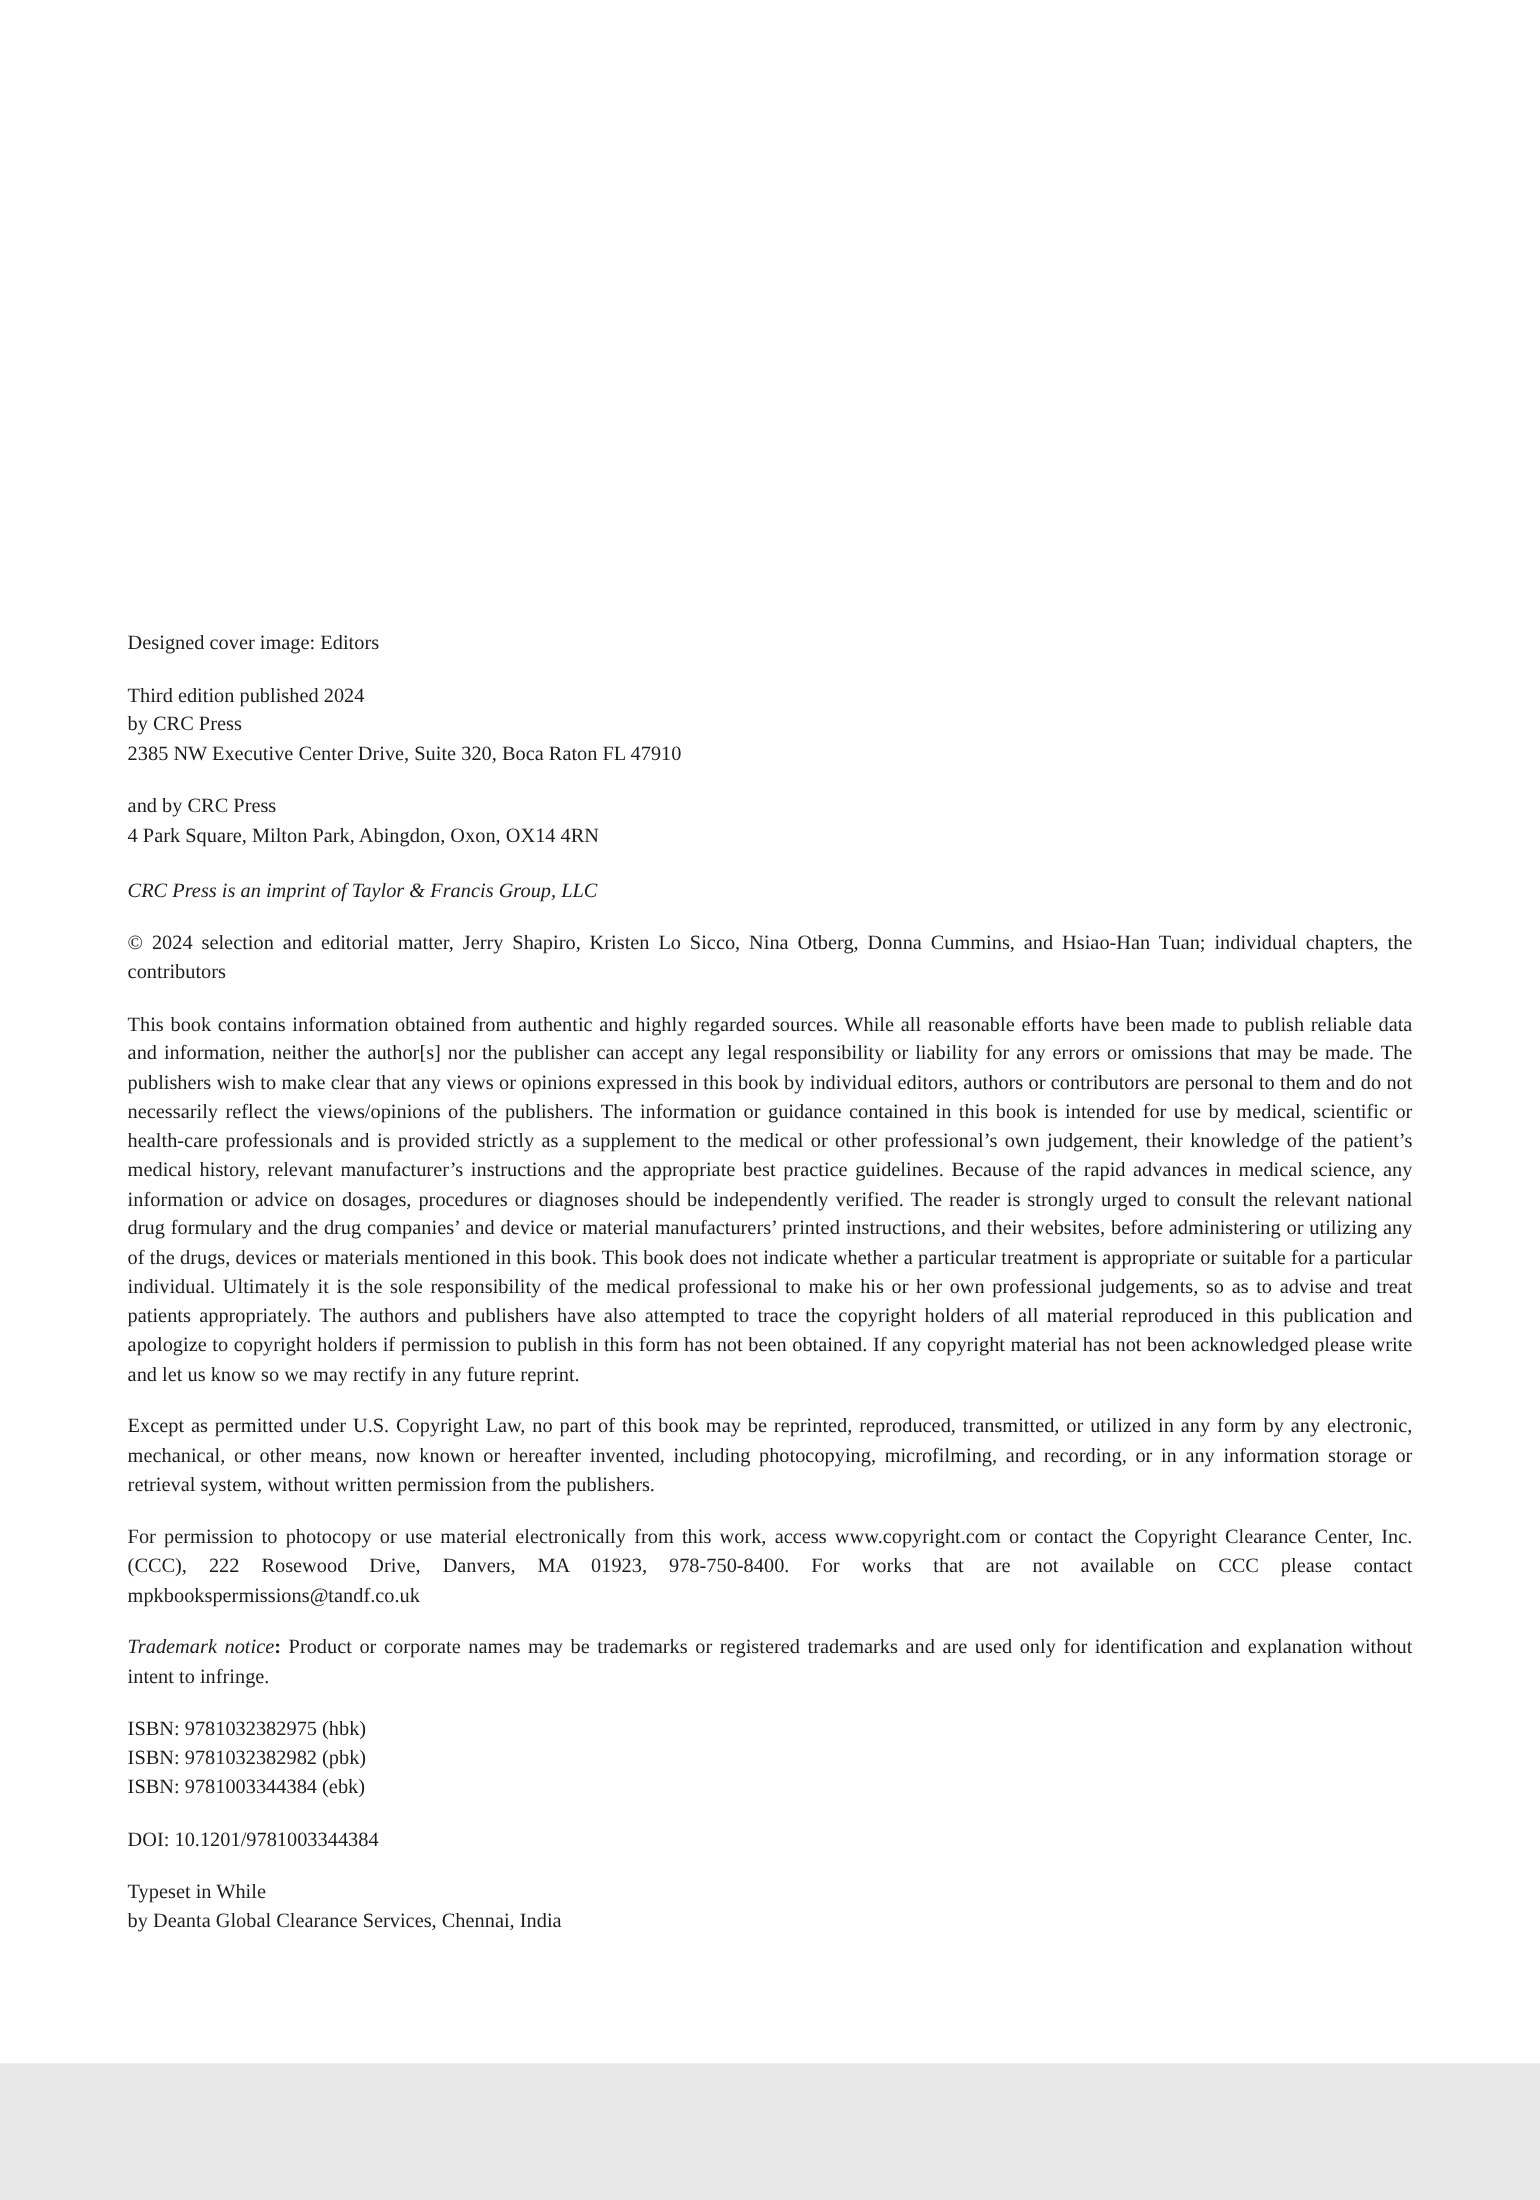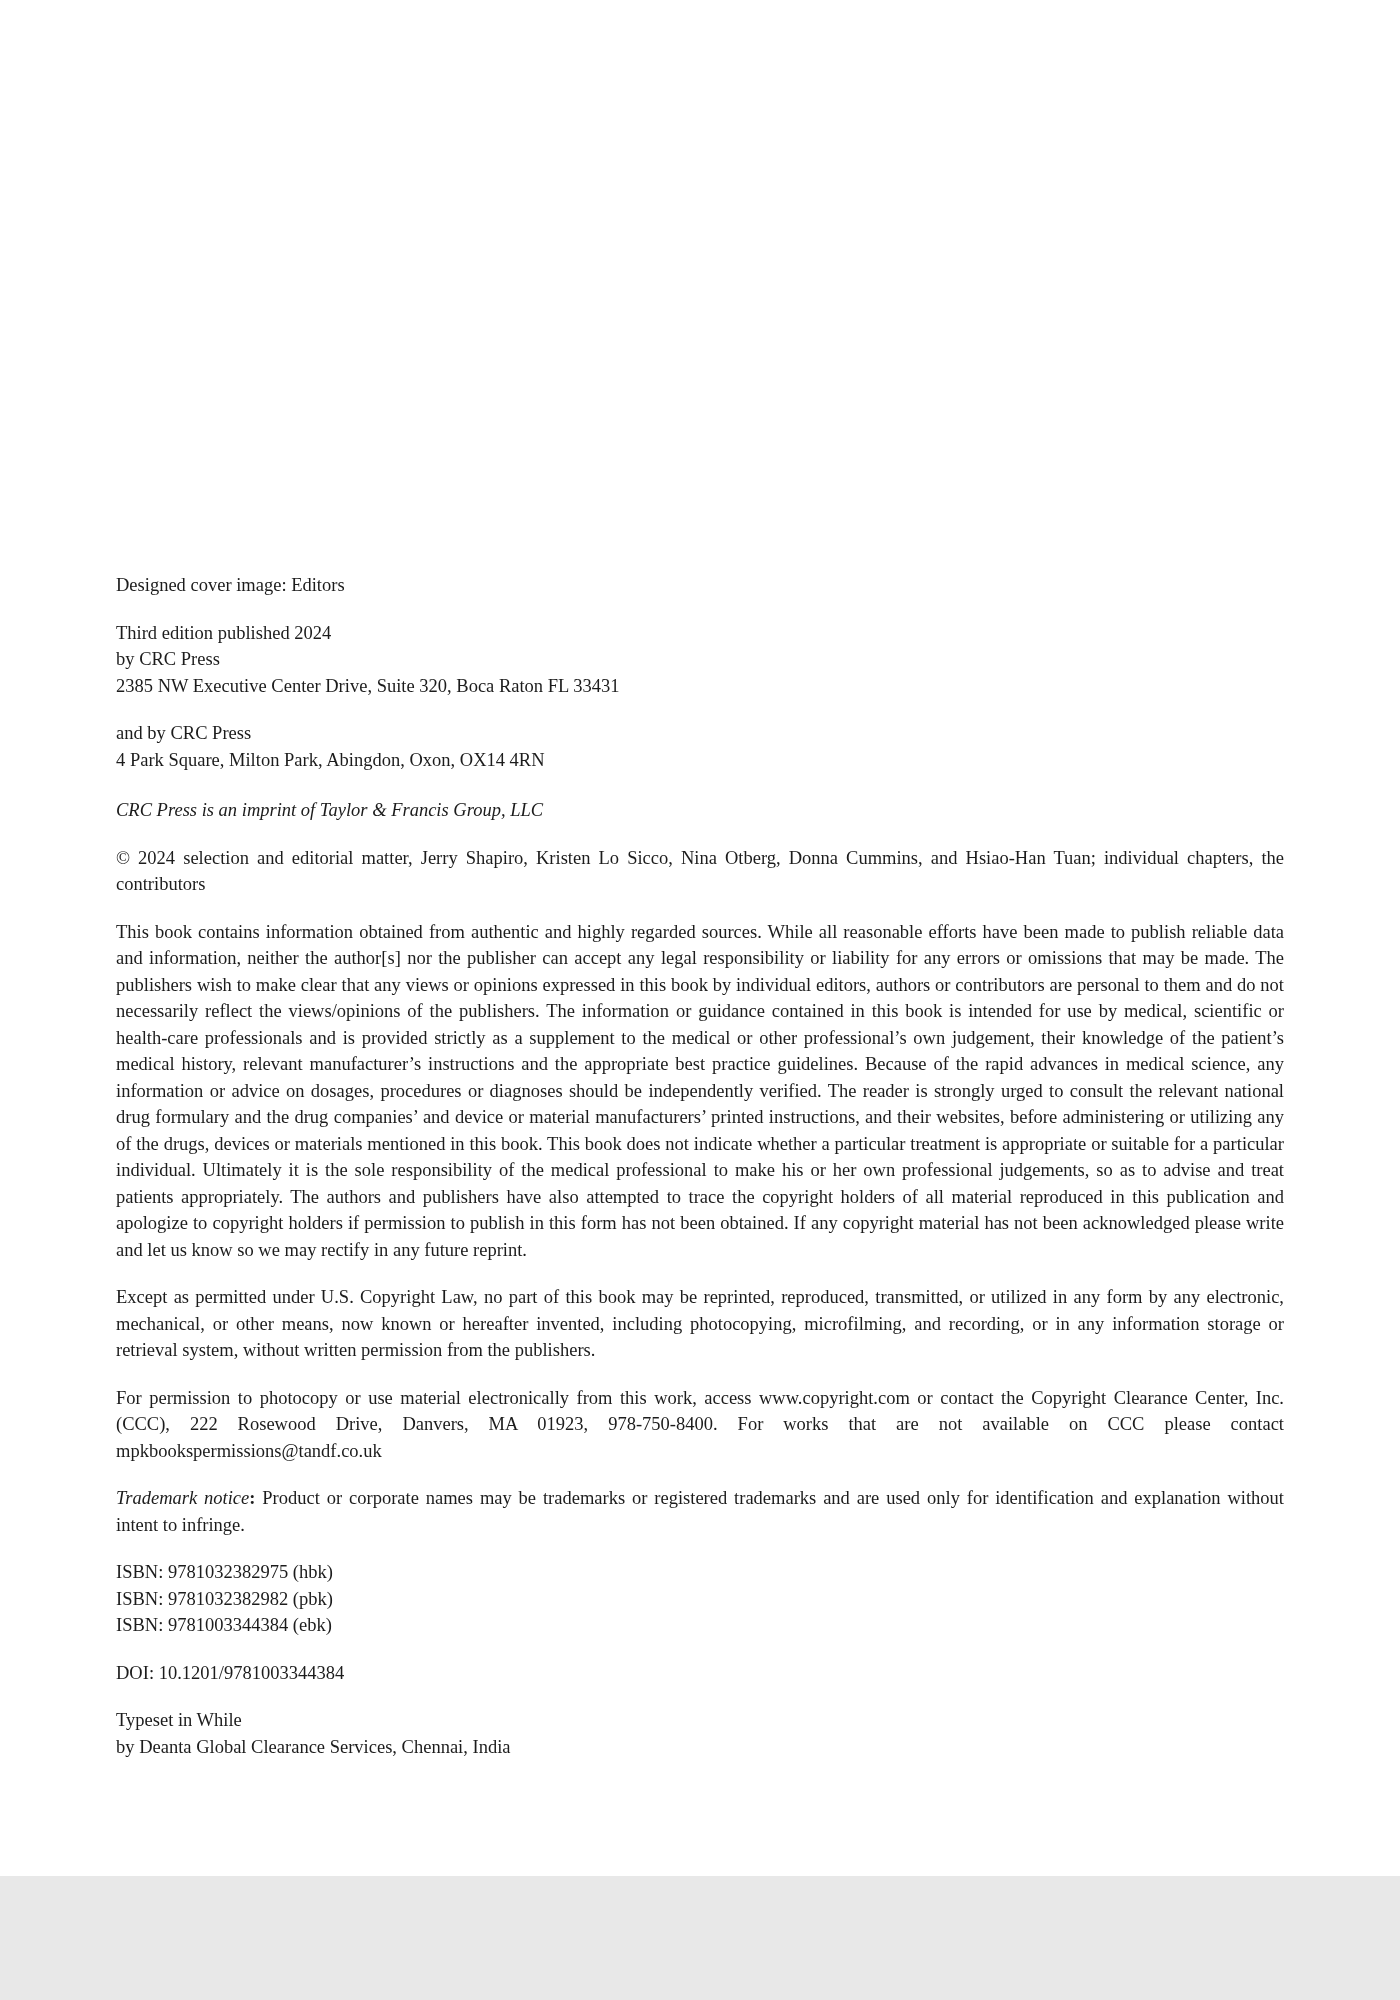--- a/index.html
+++ b/index.html
@@ -62,21 +62,21 @@
 
   <div class="content">
 
     <p class="para">
       <span class="line">Designed cover image: Editors</span>
     </p>
 
     <p class="para">
       <span class="line">Third edition published 2024</span>
       <span class="line">by CRC Press</span>
-      <span class="line">2385 NW Executive Center Drive, Suite 320, Boca Raton FL 33431</span>
+      <span class="line">2385 NW Executive Center Drive, Suite 320, Boca Raton FL 47910</span>
     </p>
 
     <p class="para">
       <span class="line">and by CRC Press</span>
       <span class="line">4 Park Square, Milton Park, Abingdon, Oxon, OX14 4RN</span>
     </p>
 
     <p class="para italic">
       <span class="line">CRC Press is an imprint of Taylor &amp; Francis Group, LLC</span>
     </p>

